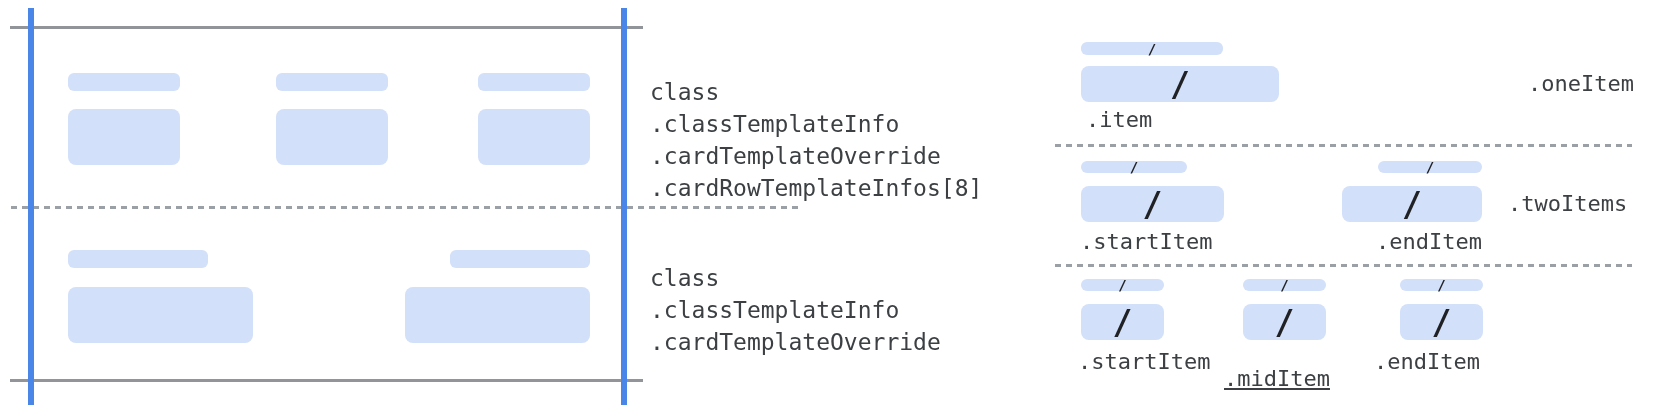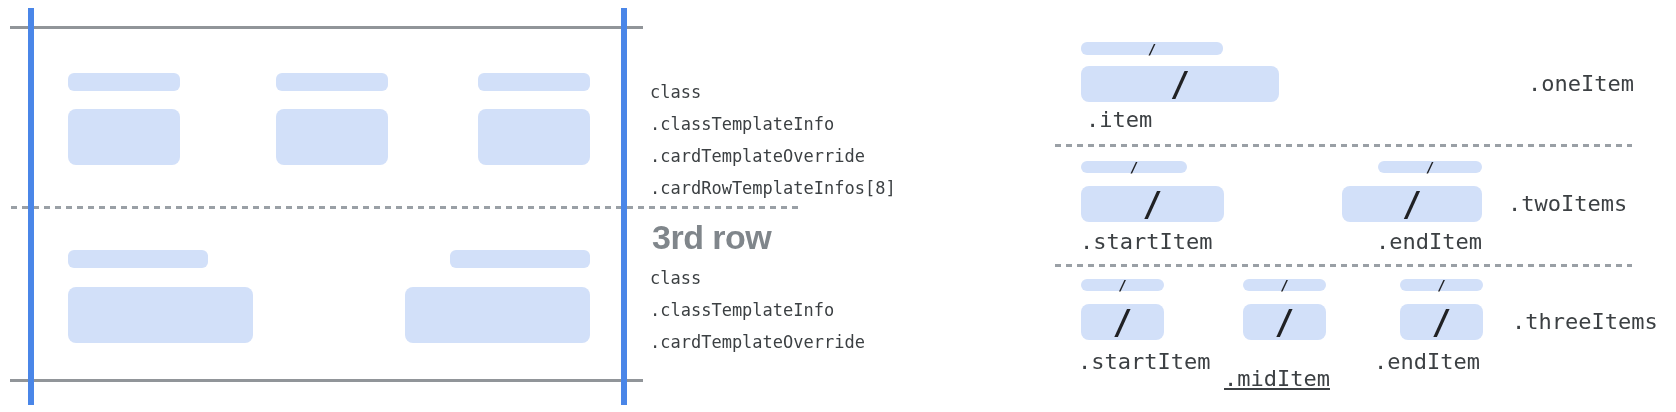--- a/index.html
+++ b/index.html
@@ -58,21 +58,21 @@
   .r3-label-right{left:450px;top:250px;width:140px;height:18px;}
   .r3-box-right{left:405px;top:287px;width:185px;height:56px;}
 
   
   .row-heading{
     font-size:34px;font-weight:bold;color:var(--heading-gray);
     line-height:1.1;letter-spacing:-0.5px;white-space:nowrap;
   }
   .code{
     font-family:"DejaVu Sans Mono", monospace;
-    font-size:17px;line-height:32px;color:var(--code-text);white-space:nowrap;
+    font-size:23px;line-height:32px;color:var(--code-text);white-space:nowrap;
   }
   .heading-2{left:652px;top:33px;}
   .code-2{left:650px;top:76px;}
   .heading-3{left:652px;top:219px;}
   .code-3{left:650px;top:262px;}
 
   
   .field-label,.layout-name{
     font-family:"DejaVu Sans Mono", monospace;
     font-size:22px;line-height:26px;color:var(--code-text);white-space:nowrap;
@@ -127,21 +127,20 @@
     <div class="abs ph big r3-box-right"></div>
   </div>
 
   <div class="abs code code-2">
     <div>class</div>
     <div>.classTemplateInfo</div>
     <div>.cardTemplateOverride</div>
     <div>.cardRowTemplateInfos[8]</div>
   </div>
 
-  <div class="abs row-heading heading-3">3rd row</div>
   <div class="abs code code-3">
     <div>class</div>
     <div>.classTemplateInfo</div>
     <div>.cardTemplateOverride</div>
   </div>
 
   <div class="abs ph small slashbox one-bar">
     <span class="slash sm">/</span>
   </div>
   <div class="abs ph big slashbox one-box">
@@ -184,15 +183,14 @@
   </div>
   <div class="abs ph small slashbox three-bar-3">
     <span class="slash sm">/</span>
   </div>
   <div class="abs ph big slashbox three-box-3">
     <span class="slash lg">/</span>
   </div>
   <div class="abs field-label three-start-label">.startItem</div>
   <div class="abs field-label three-mid-label">.midItem</div>
   <div class="abs field-label three-end-label">.endItem</div>
-  <div class="abs layout-name three-name">.threeItems</div>
 
 </div>
 
 </body></html>

